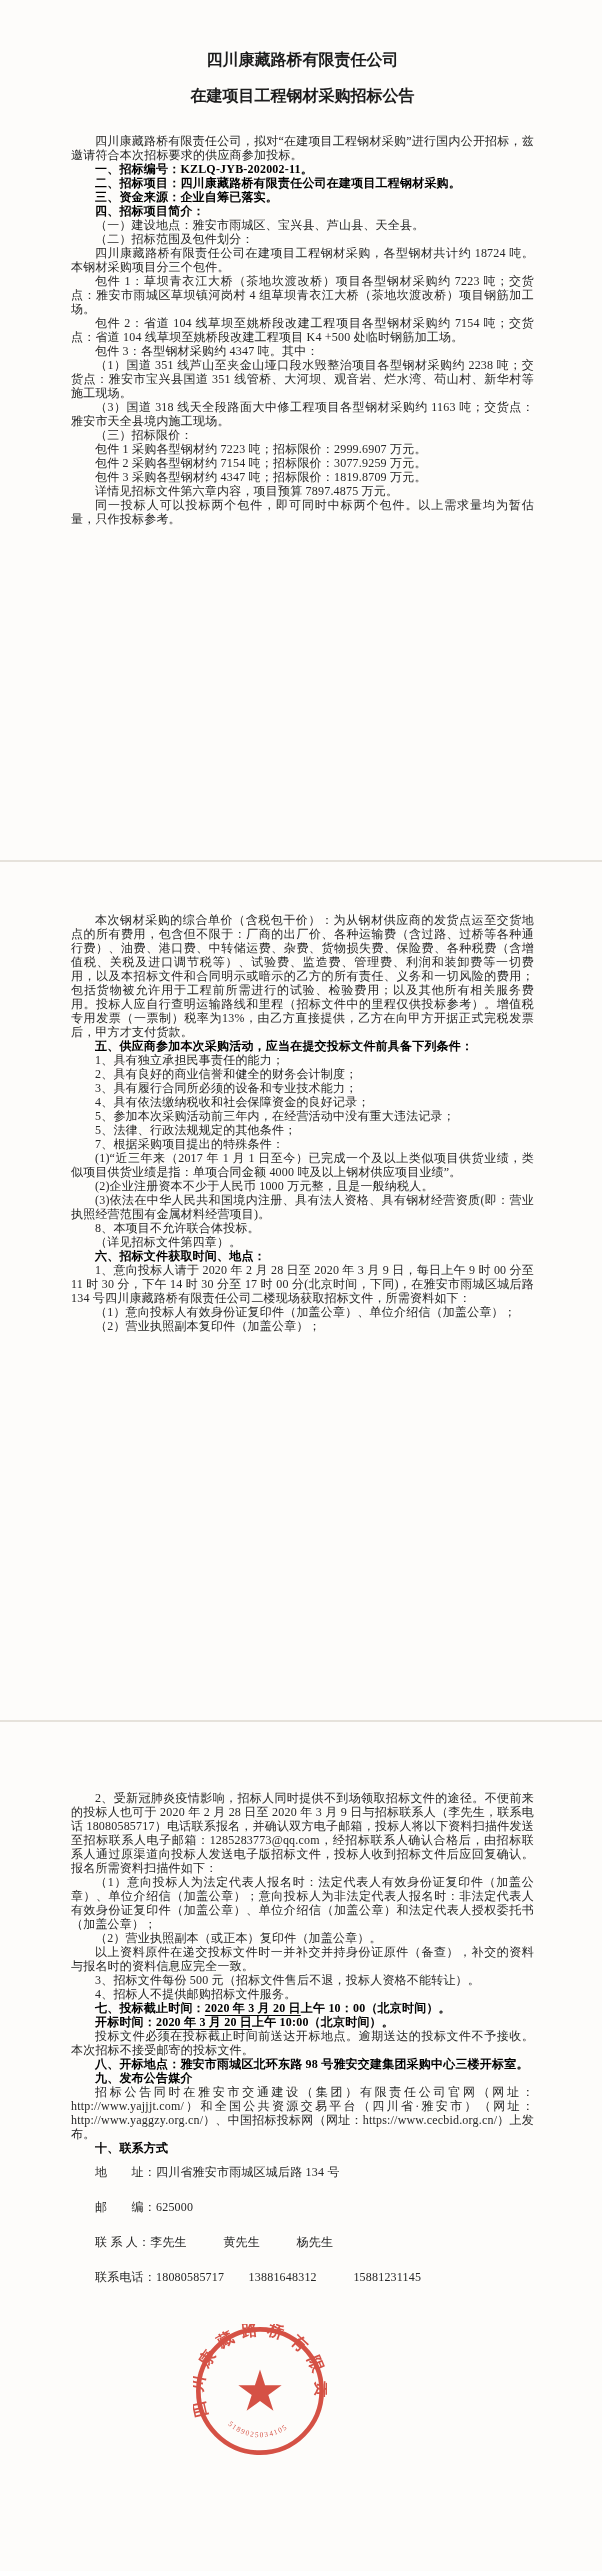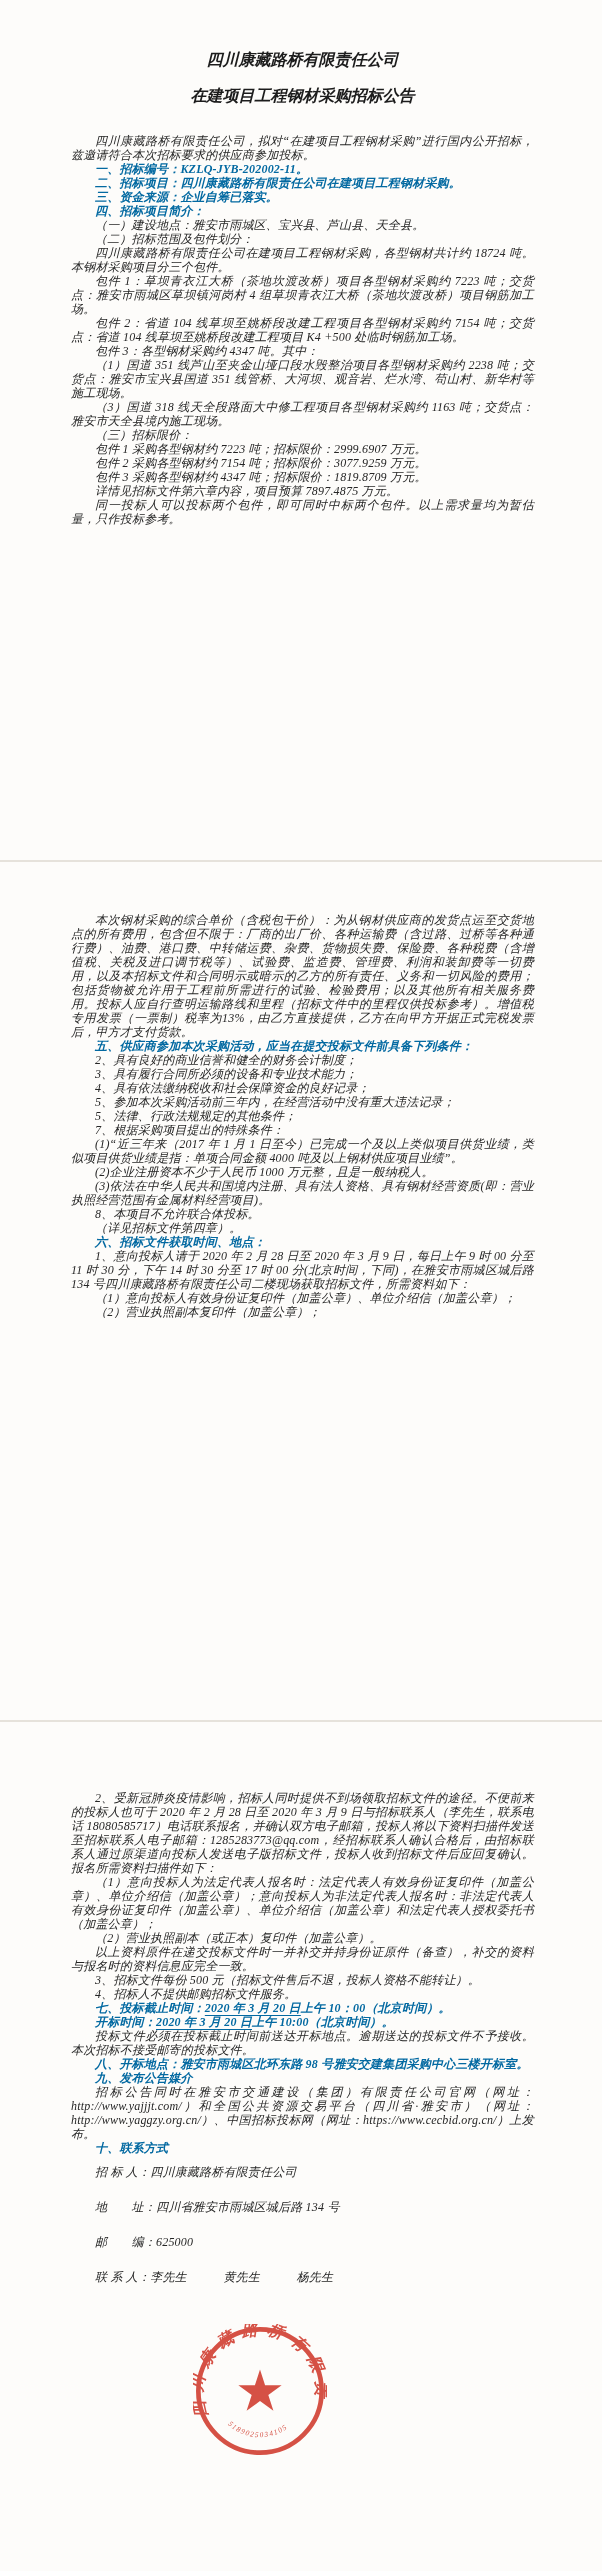--- a/index.html
+++ b/index.html
@@ -2,21 +2,21 @@
 <html style="font-size:12px"><head>
 <meta charset="utf-8">
 <style>
   html, body { margin: 0; padding: 0; }
   body {
     width: 602px;
     background: #ffffff;
     font-family: "Liberation Serif", "DejaVu Serif", serif;
     color: #262626;
   }
-  .doc { width: 602px; font-style: italic; }
+  .doc { width: 602px; }
   .page {
     position: relative;
     width: 602px;
     background: #fdfcfa;
     overflow: hidden;
     box-sizing: border-box;
   }
   .page + .page { border-top: 2.3px solid #e6e2db; }
   .page-1 { height: 860px; }
   .page-2 { height: 860px; }
@@ -38,21 +38,21 @@
   }
   h1.title.last { margin-bottom: 19.6px; }
   .paras p {
     margin: 0;
     font-size: 12px;
     line-height: 14px;
     text-align: justify;
     letter-spacing: 0.2px;
   }
   .paras p.indent { text-indent: 2em; }
-  .paras p.bold, span.bold { font-weight: bold; color: #0369a1; }
+  .paras p.bold, span.bold { font-weight: bold; color: #000000; }
   span.u { text-decoration: underline; text-underline-offset: 3px; }
   .paras p.contact {
     text-align: left;
     line-height: 35px;
     text-indent: 2em;
   }
   .seal {
     position: absolute;
     left: 193px;
     top: 602px;
@@ -93,20 +93,21 @@
           <p class="indent"><span>同一投标人可以投标两个包件，即可同时中标两个包件。以上需求量均为暂估量，只作投标参考。</span></p>
         </div>
     </div>
   </div>
 
   <div class="page page-2">
     <div class="page-inner">
       <div class="paras">
           <p class="indent"><span>本次钢材采购的综合单价（含税包干价）：为从钢材供应商的发货点运至交货地点的所有费用，包含但不限于：厂商的出厂价、各种运输费（含过路、过桥等各种通行费）、油费、港口费、中转储运费、杂费、货物损失费、保险费、各种税费（含增值税、关税及进口调节税等）、试验费、监造费、管理费、利润和装卸费等一切费用，以及本招标文件和合同明示或暗示的乙方的所有责任、义务和一切风险的费用；包括货物被允许用于工程前所需进行的试验、检验费用；以及其他所有相关服务费用。投标人应自行查明运输路线和里程（招标文件中的里程仅供投标参考）。增值税专用发票（一票制）税率为13%，由乙方直接提供，乙方在向甲方开据正式完税发票后，甲方才支付货款。</span></p>
           <p class="bold indent"><span>五、供应商参加本次采购活动，应当在提交投标文件前具备下列条件：</span></p>
+          <p class="indent"><span>1、具有独立承担民事责任的能力；</span></p>
           <p class="indent"><span>2、具有良好的商业信誉和健全的财务会计制度；</span></p>
           <p class="indent"><span>3、具有履行合同所必须的设备和专业技术能力；</span></p>
           <p class="indent"><span>4、具有依法缴纳税收和社会保障资金的良好记录；</span></p>
           <p class="indent"><span>5、参加本次采购活动前三年内，在经营活动中没有重大违法记录；</span></p>
           <p class="indent"><span>5、法律、行政法规规定的其他条件；</span></p>
           <p class="indent"><span>7、根据采购项目提出的特殊条件：</span></p>
           <p class="indent"><span>(1)“近三年来（2017 年 1 月 1 日至今）已完成一个及以上类似项目供货业绩，类似项目供货业绩是指：单项合同金额 4000 吨及以上钢材供应项目业绩”。</span></p>
           <p class="indent"><span>(2)企业注册资本不少于人民币 1000 万元整，且是一般纳税人。</span></p>
           <p class="indent"><span>(3)依法在中华人民共和国境内注册、具有法人资格、具有钢材经营资质(即：营业执照经营范围有金属材料经营项目)。</span></p>
           <p class="indent"><span>8、本项目不允许联合体投标。</span></p>
@@ -128,24 +129,24 @@
           <p class="indent"><span>以上资料原件在递交投标文件时一并补交并持身份证原件（备查），补交的资料与报名时的资料信息应完全一致。</span></p>
           <p class="indent"><span>3、招标文件每份 500 元（招标文件售后不退，投标人资格不能转让）。</span></p>
           <p class="indent"><span>4、招标人不提供邮购招标文件服务。</span></p>
           <p class="bold indent"><span>七、投标截止时间：</span><span class="u">2020 年 3 月 20 日</span><span>上午 10：00（北京时间）。</span></p>
           <p class="bold indent"><span>开标时间：</span><span class="u">2020 年 3 月 20 日</span><span>上午 10:00（北京时间）。</span></p>
           <p class="indent"><span>投标文件必须在投标截止时间前送达开标地点。逾期送达的投标文件不予接收。本次招标不接受邮寄的投标文件。</span></p>
           <p class="bold indent"><span>八、开标地点：雅安市雨城区北环东路 98 号雅安交建集团采购中心三楼开标室。</span></p>
           <p class="bold indent"><span>九、发布公告媒介</span></p>
           <p class="indent"><span>招标公告同时在雅安市交通建设（集团）有限责任公司官网（网址：http://www.yajjjt.com/）和全国公共资源交易平台（四川省·雅安市）（网址：http://www.yaggzy.org.cn/）、中国招标投标网（网址：https://www.cecbid.org.cn/）上发布。</span></p>
           <p class="bold indent"><span>十、联系方式</span></p>
-          <p class="indent contact"><span>招 标 人：四川康藏路桥有限责任公司</span></p>
           <p class="indent contact"><span>地　　址：四川省雅安市雨城区城后路 134 号</span></p>
           <p class="indent contact"><span>邮　　编：625000</span></p>
           <p class="indent contact"><span>联 系 人：李先生　　　黄先生　　　杨先生</span></p>
+          <p class="indent contact"><span>联系电话：18080585717　　13881648312　　　15881231145</span></p>
         </div>
     </div>
     <svg class="seal" viewBox="0 0 200 200" xmlns="http://www.w3.org/2000/svg">
       <circle cx="100" cy="100" r="92" fill="none" stroke="#d03a2d" stroke-width="7"></circle>
       <path id="sealArc" d="M 23 137 A 85 85 0 1 1 177 137" fill="none"></path>
       <text fill="#d03a2d" font-size="24" font-weight="bold" letter-spacing="12">
         <textPath href="#sealArc">四川康藏路桥有限责任公司</textPath>
       </text>
       <polygon fill="#d03a2d" points="100,68 107.6,91.5 132.3,91.5 112.4,106 120,129.5 100,115 80,129.5 87.6,106 67.7,91.5 92.4,91.5"></polygon>
       <path id="sealNum" d="M 52 150 A 70 70 0 0 0 148 150" fill="none"></path>

